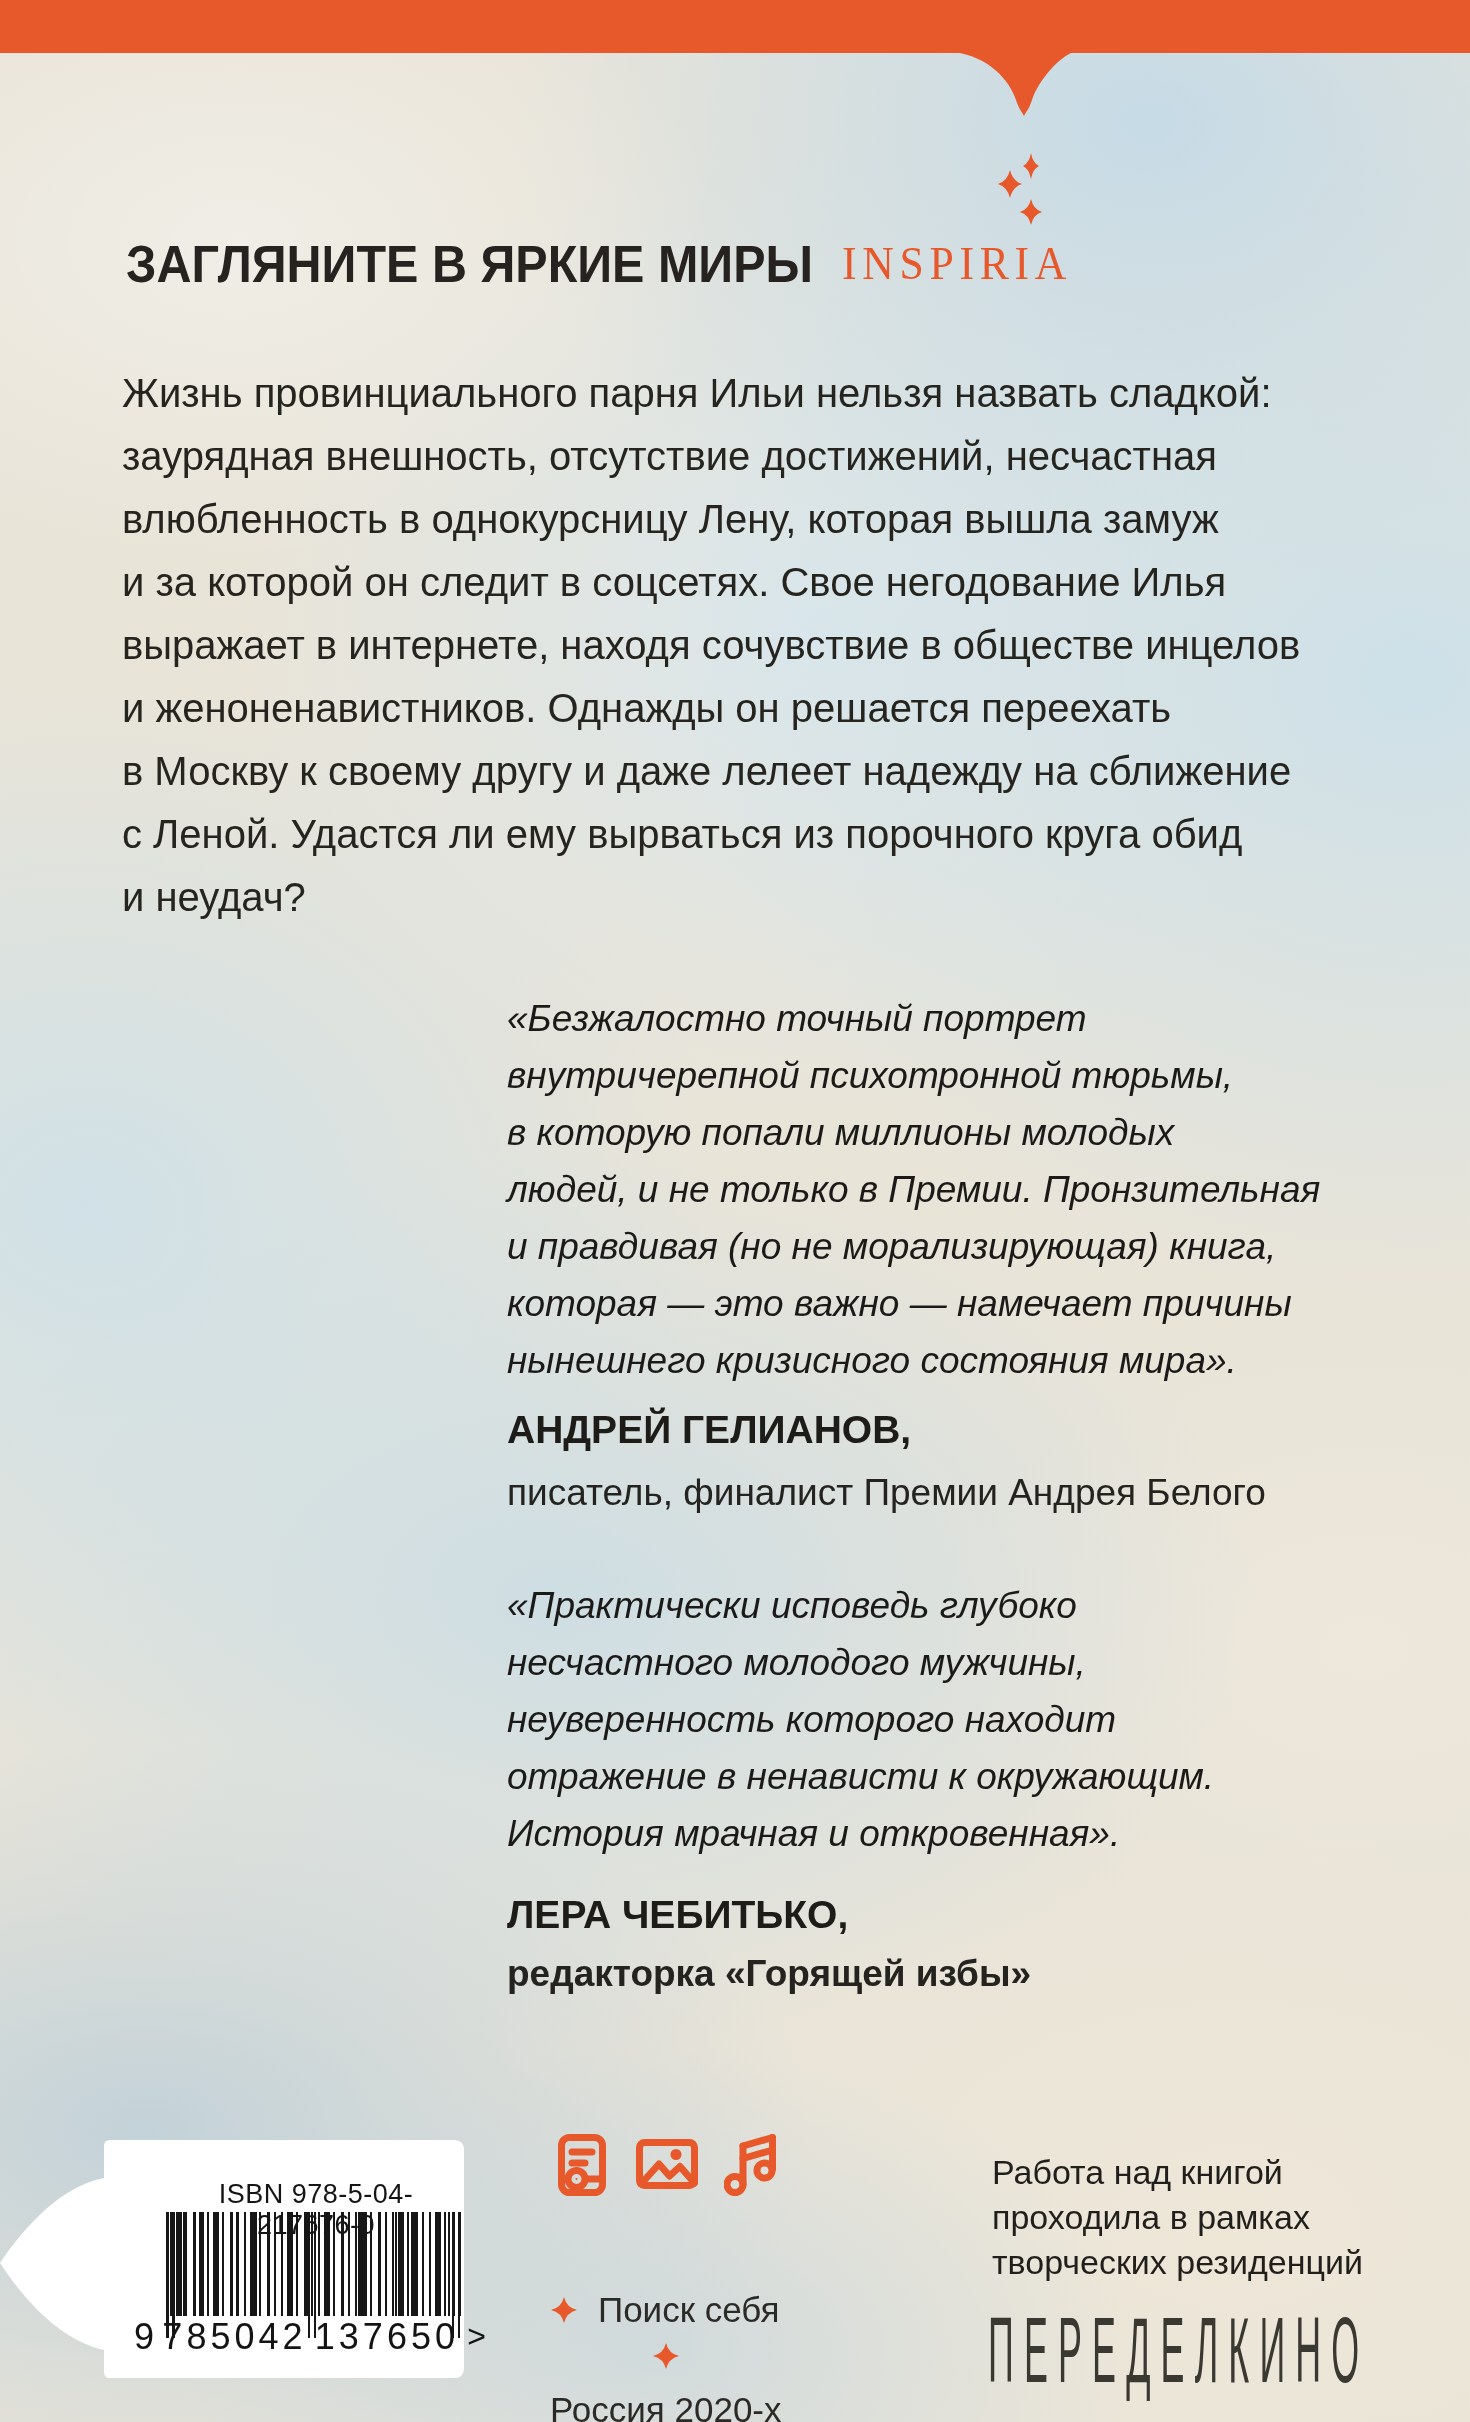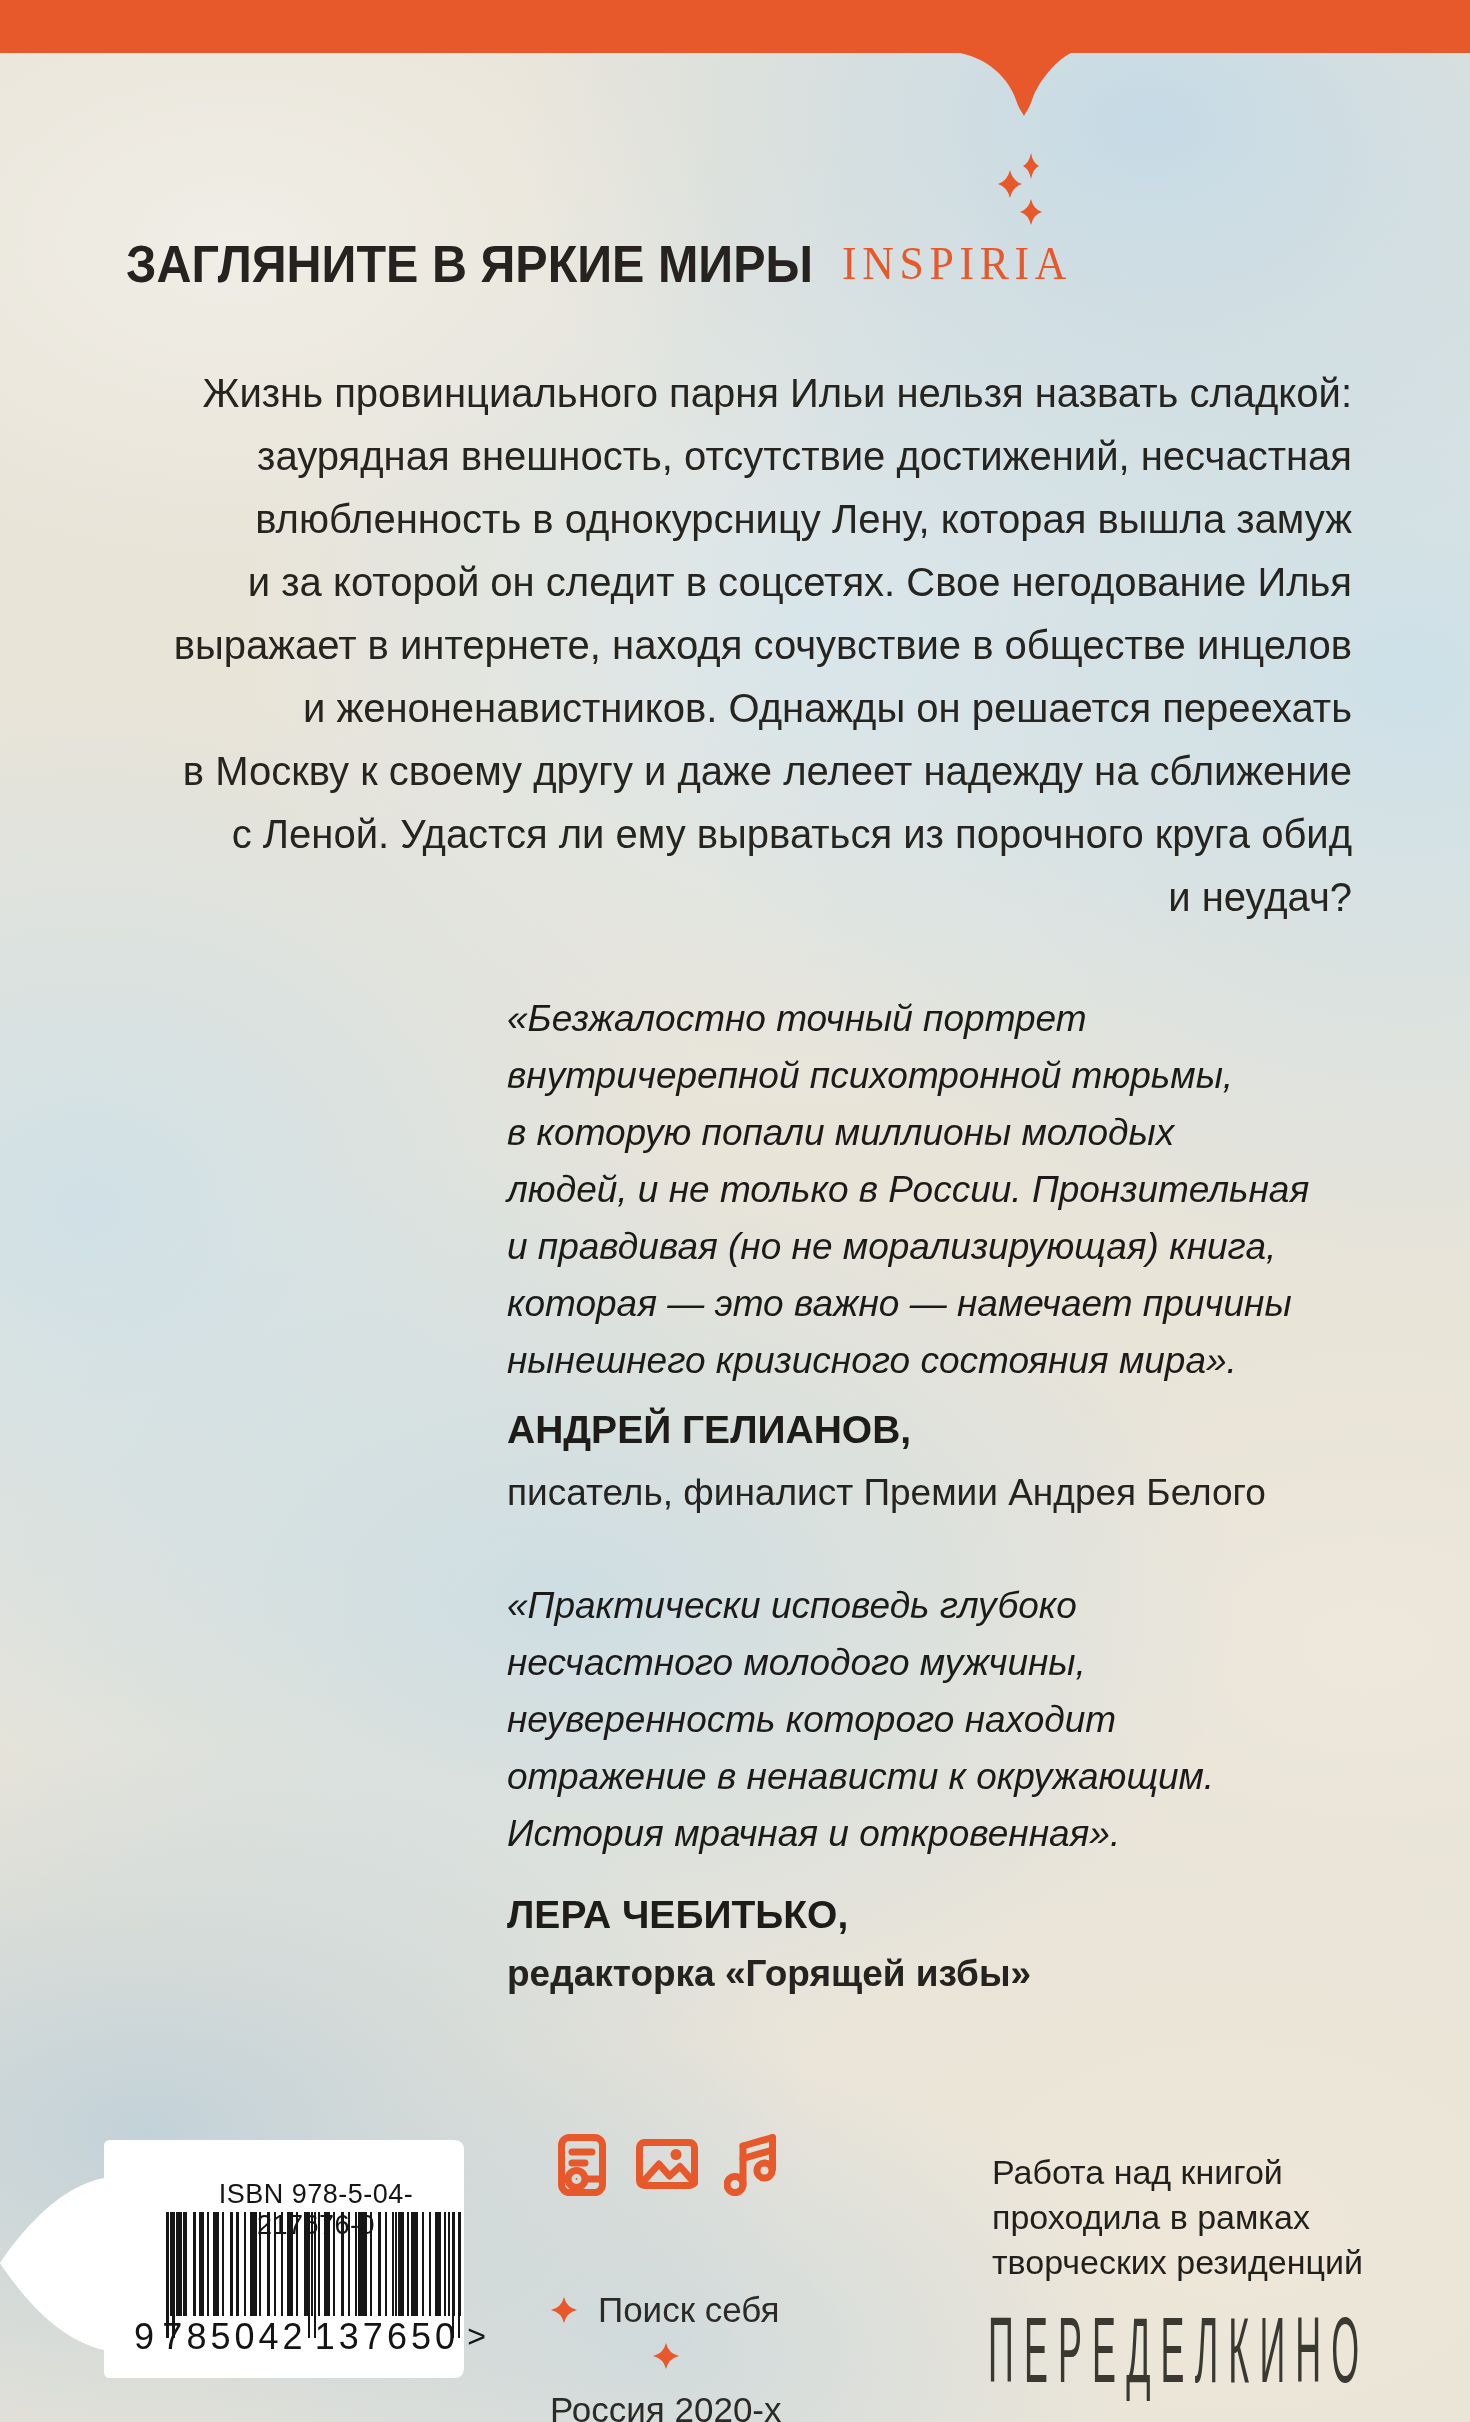--- a/index.html
+++ b/index.html
@@ -25,21 +25,21 @@
   .topbar{position:absolute;left:0;top:0;width:1470px;height:53px;background:#E7582B;}
   .mark{position:absolute;left:940px;top:0;width:170px;height:235px;}
 
   .tagline{position:absolute;left:126px;top:234px;font-size:50px;font-weight:700;
            letter-spacing:0;color:#262220;transform:scale(.97,1.04);transform-origin:left top;}
   .logotype{position:absolute;left:842px;top:237px;font-family:"Liberation Serif",serif;
             font-size:46px;font-weight:400;letter-spacing:6px;color:#E7582B;
             transform:scaleX(.95);transform-origin:left top;}
 
   .annotation{position:absolute;left:122px;top:362px;width:1230px;
-              font-size:40px;line-height:63px;color:#26241f;text-align:right;}
+              font-size:40px;line-height:63px;color:#26241f;}
 
   .blurb{position:absolute;left:70px;top:1000px;width:320px;text-align:right;
          font-size:35px;font-weight:700;line-height:60px;color:#1f1e1b;}
 
   .quote{position:absolute;left:507px;width:880px;font-style:italic;
          font-size:37px;line-height:57px;color:#1b1a18;}
   .q1{top:990px;}
   .q2{top:1577px;}
   .attr{position:absolute;left:507px;font-size:39px;font-weight:700;color:#1d1c19;}
   .a1{top:1408px;}
@@ -107,21 +107,21 @@
 выражает в интернете, находя сочувствие в обществе инцелов
 и женоненавистников. Однажды он решается переехать
 в Москву к своему другу и даже лелеет надежду на сближение
 с Леной. Удастся ли ему вырваться из порочного круга обид
 и неудач?</div>
 
 
   <div class="quote q1 pre">«Безжалостно точный портрет
 внутричерепной психотронной тюрьмы,
 в которую попали миллионы молодых
-людей, и не только в России. Пронзительная
+людей, и не только в Премии. Пронзительная
 и правдивая (но не морализирующая) книга,
 которая — это важно — намечает причины
 нынешнего кризисного состояния мира».</div>
   <div class="attr a1">АНДРЕЙ ГЕЛИАНОВ,</div>
   <div class="attr-role r1">писатель, финалист Премии Андрея Белого</div>
 
   <div class="quote q2 pre">«Практически исповедь глубоко
 несчастного молодого мужчины,
 неуверенность которого находит
 отражение в ненависти к окружающим.

